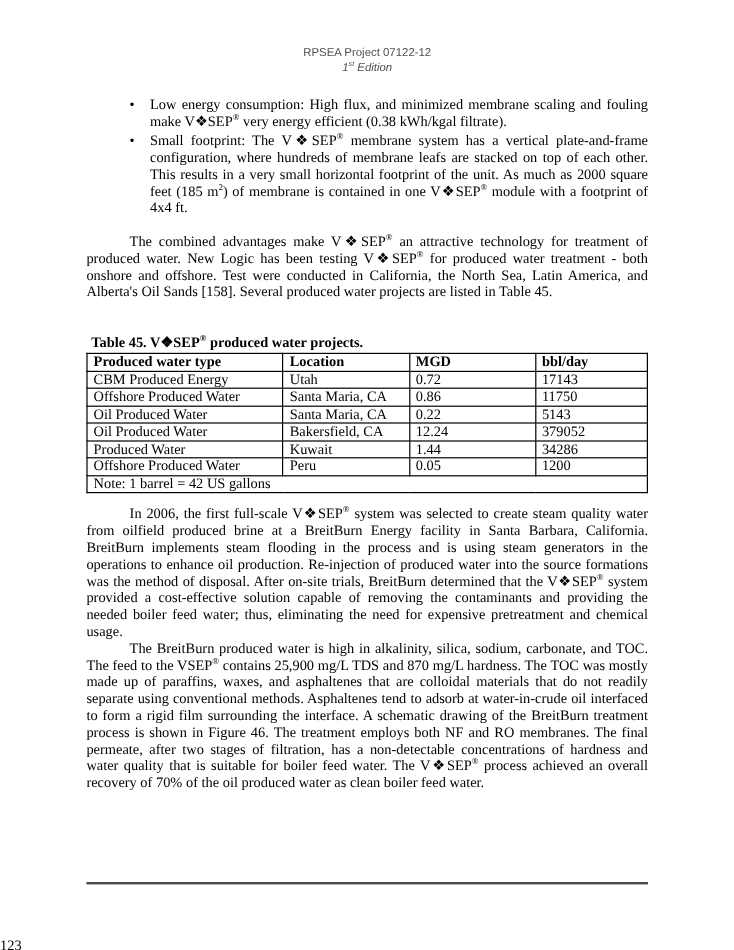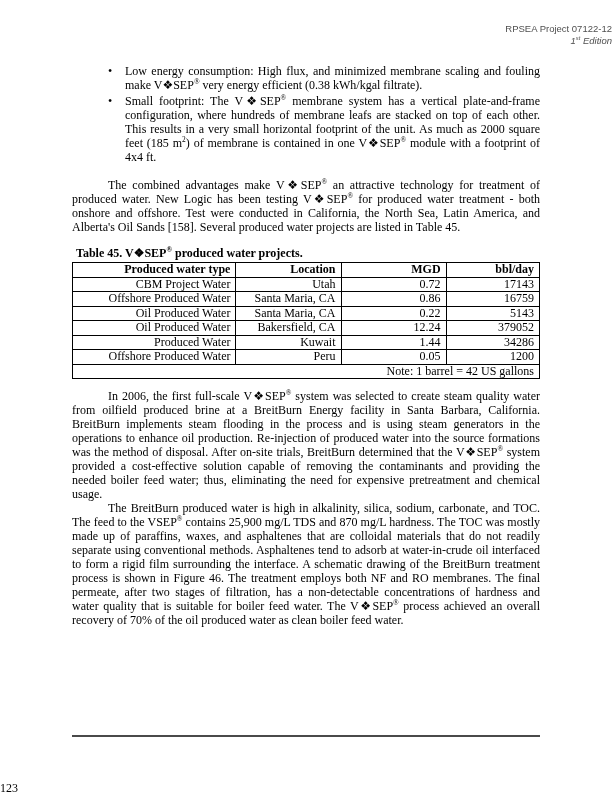--- a/index.html
+++ b/index.html
@@ -9,25 +9,26 @@
     height: 792px;
     margin: 0 auto;
     background: #ffffff;
     font-family: "Liberation Serif", serif;
     font-size: 12px;
     color: #000000;
     overflow: hidden;
   }
   .report-header {
     padding-top: 23px;
-    text-align: right;
+    text-align: center;
     font-family: "Liberation Sans", sans-serif;
     font-size: 9.5px;
     line-height: 11.5px;
     color: #4f4f4f;
+    margin-top: 16px;
   }
   .report-header .hl2, .report-header .hl3 { font-style: italic; }
   .content {
     margin: 0 72px;
     padding-top: 18px;
     text-align: justify;
     line-height: 14px;
   }
   ul.bullet-list {
     margin: 0 0 14px 0;
@@ -48,36 +49,36 @@
     margin: 0;
     text-indent: 36px;
   }
   p.body-para.spaced { margin-top: 10px; }
   .sup {
     font-size: 0.62em;
     vertical-align: super;
     line-height: 0;
   }
   .table-caption {
-    margin: 12px 0 2px 4px;
+    margin: 28px 0 2px 4px;
     font-weight: bold;
     text-align: left;
   }
   table.projects-table {
     width: 100%;
     border-collapse: collapse;
     font-size: 12px;
   }
   table.projects-table th,
   table.projects-table td {
     border: 1px solid #000;
     padding: 0 5px;
     line-height: 13.5px;
     font-weight: normal;
-    text-align: right;
+    text-align: left;
     white-space: nowrap;
   }
   table.projects-table th { font-weight: bold; }
   table.projects-table .center { }
   .footer-rule {
     position: absolute;
     left: 72px;
     width: 468px;
     top: 735px;
     border-top: 2px solid #4a4a4a;
@@ -128,30 +129,30 @@
       <thead>
         <tr>
           <th>Produced water type</th>
           <th>Location</th>
           <th class="center">MGD</th>
           <th class="center">bbl/day</th>
         </tr>
       </thead>
       <tbody>
           <tr>
-            <td>CBM Project Water</td>
+            <td>CBM Produced Energy</td>
             <td>Utah</td>
             <td class="center">0.72</td>
             <td class="center">17143</td>
           </tr>
           <tr>
             <td>Offshore Produced Water</td>
             <td>Santa Maria, CA</td>
             <td class="center">0.86</td>
-            <td class="center">16759</td>
+            <td class="center">11750</td>
           </tr>
           <tr>
             <td>Oil Produced Water</td>
             <td>Santa Maria, CA</td>
             <td class="center">0.22</td>
             <td class="center">5143</td>
           </tr>
           <tr>
             <td>Oil Produced Water</td>
             <td>Bakersfield, CA</td>

